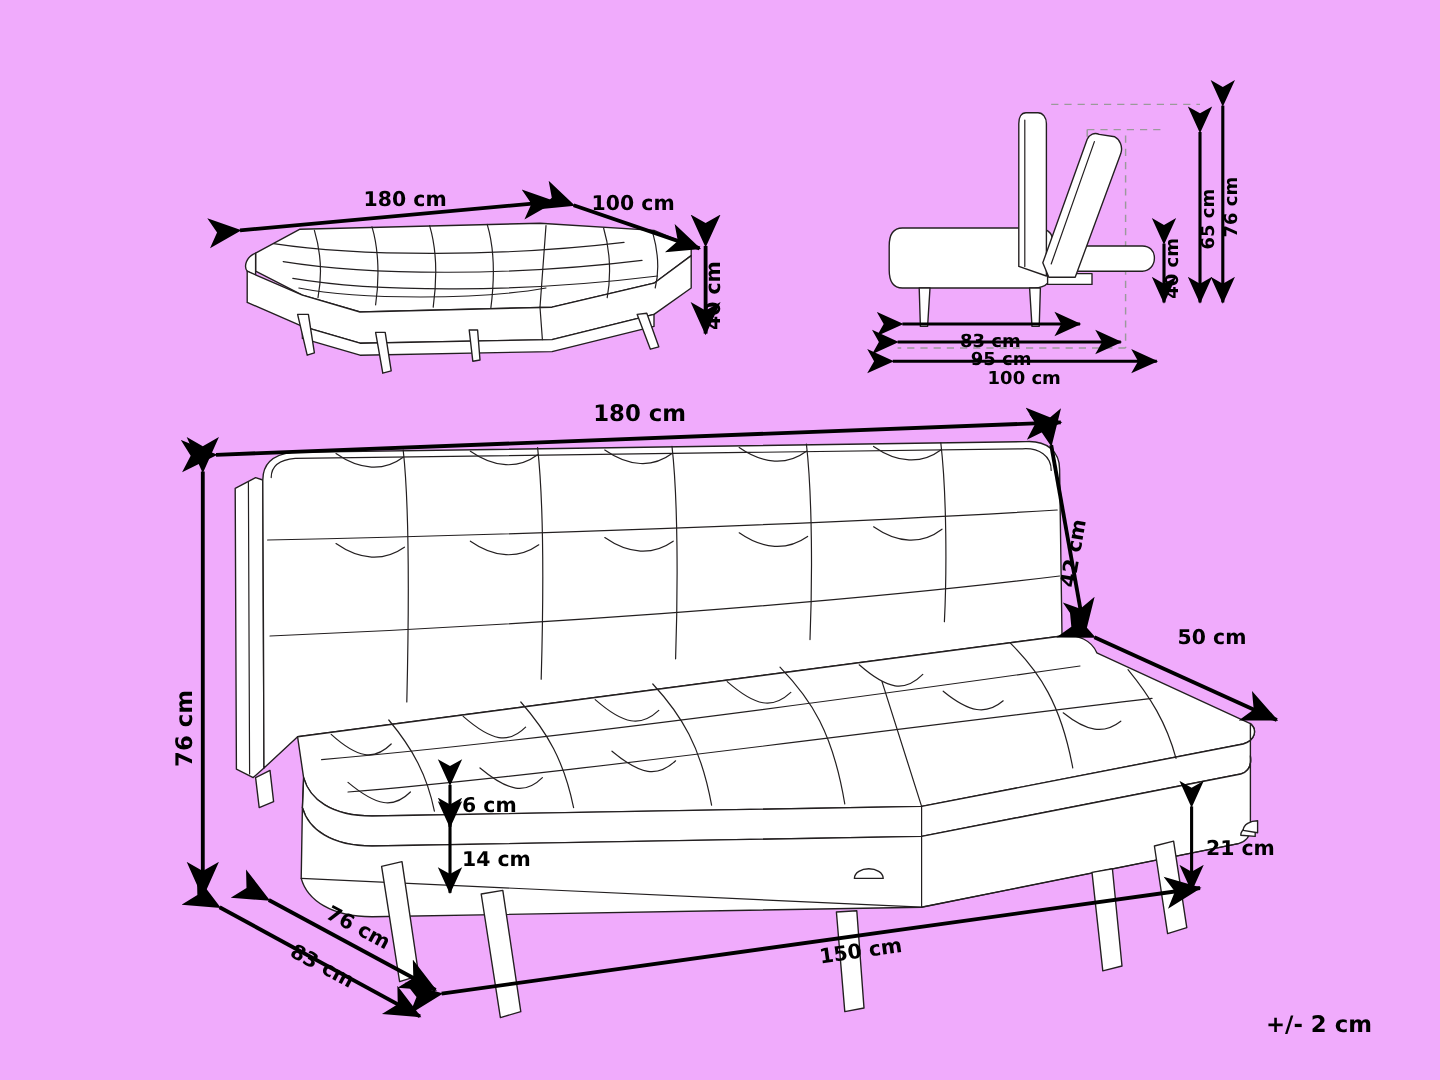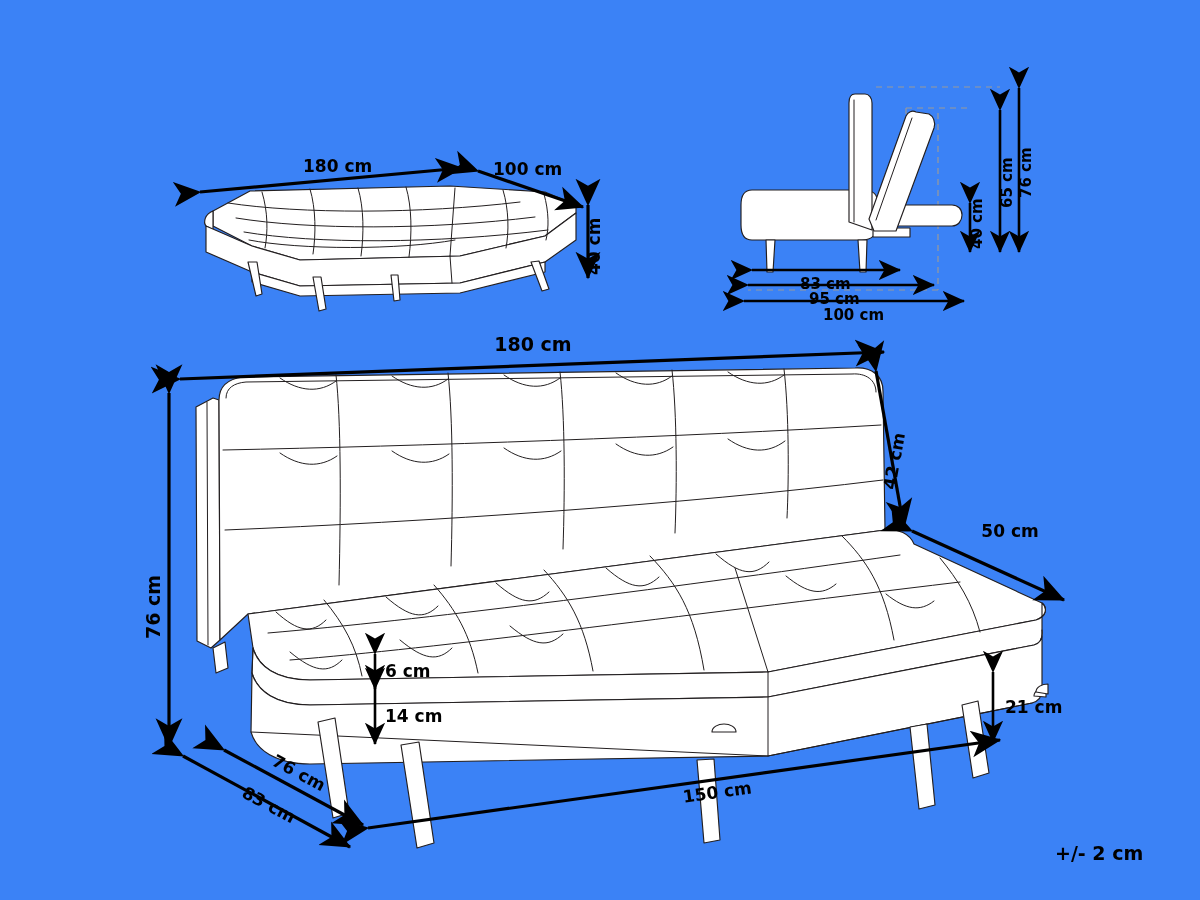--- a/index.html
+++ b/index.html
@@ -10,21 +10,21 @@
   body {
     width: 1200px;
     height: 900px;
     font-family: "DejaVu Sans", sans-serif;
     overflow: hidden;
   }
   #sheet {
     position: relative;
     width: 1200px;
     height: 900px;
-    background: #3b82f6;
+    background: #f0abfc;
   }
   svg { display: block; }
   .furn {
     fill: #ffffff;
     stroke: #231f20;
     stroke-width: 1.15;
     stroke-linejoin: round;
     stroke-linecap: round;
   }
   .furn-thin {

